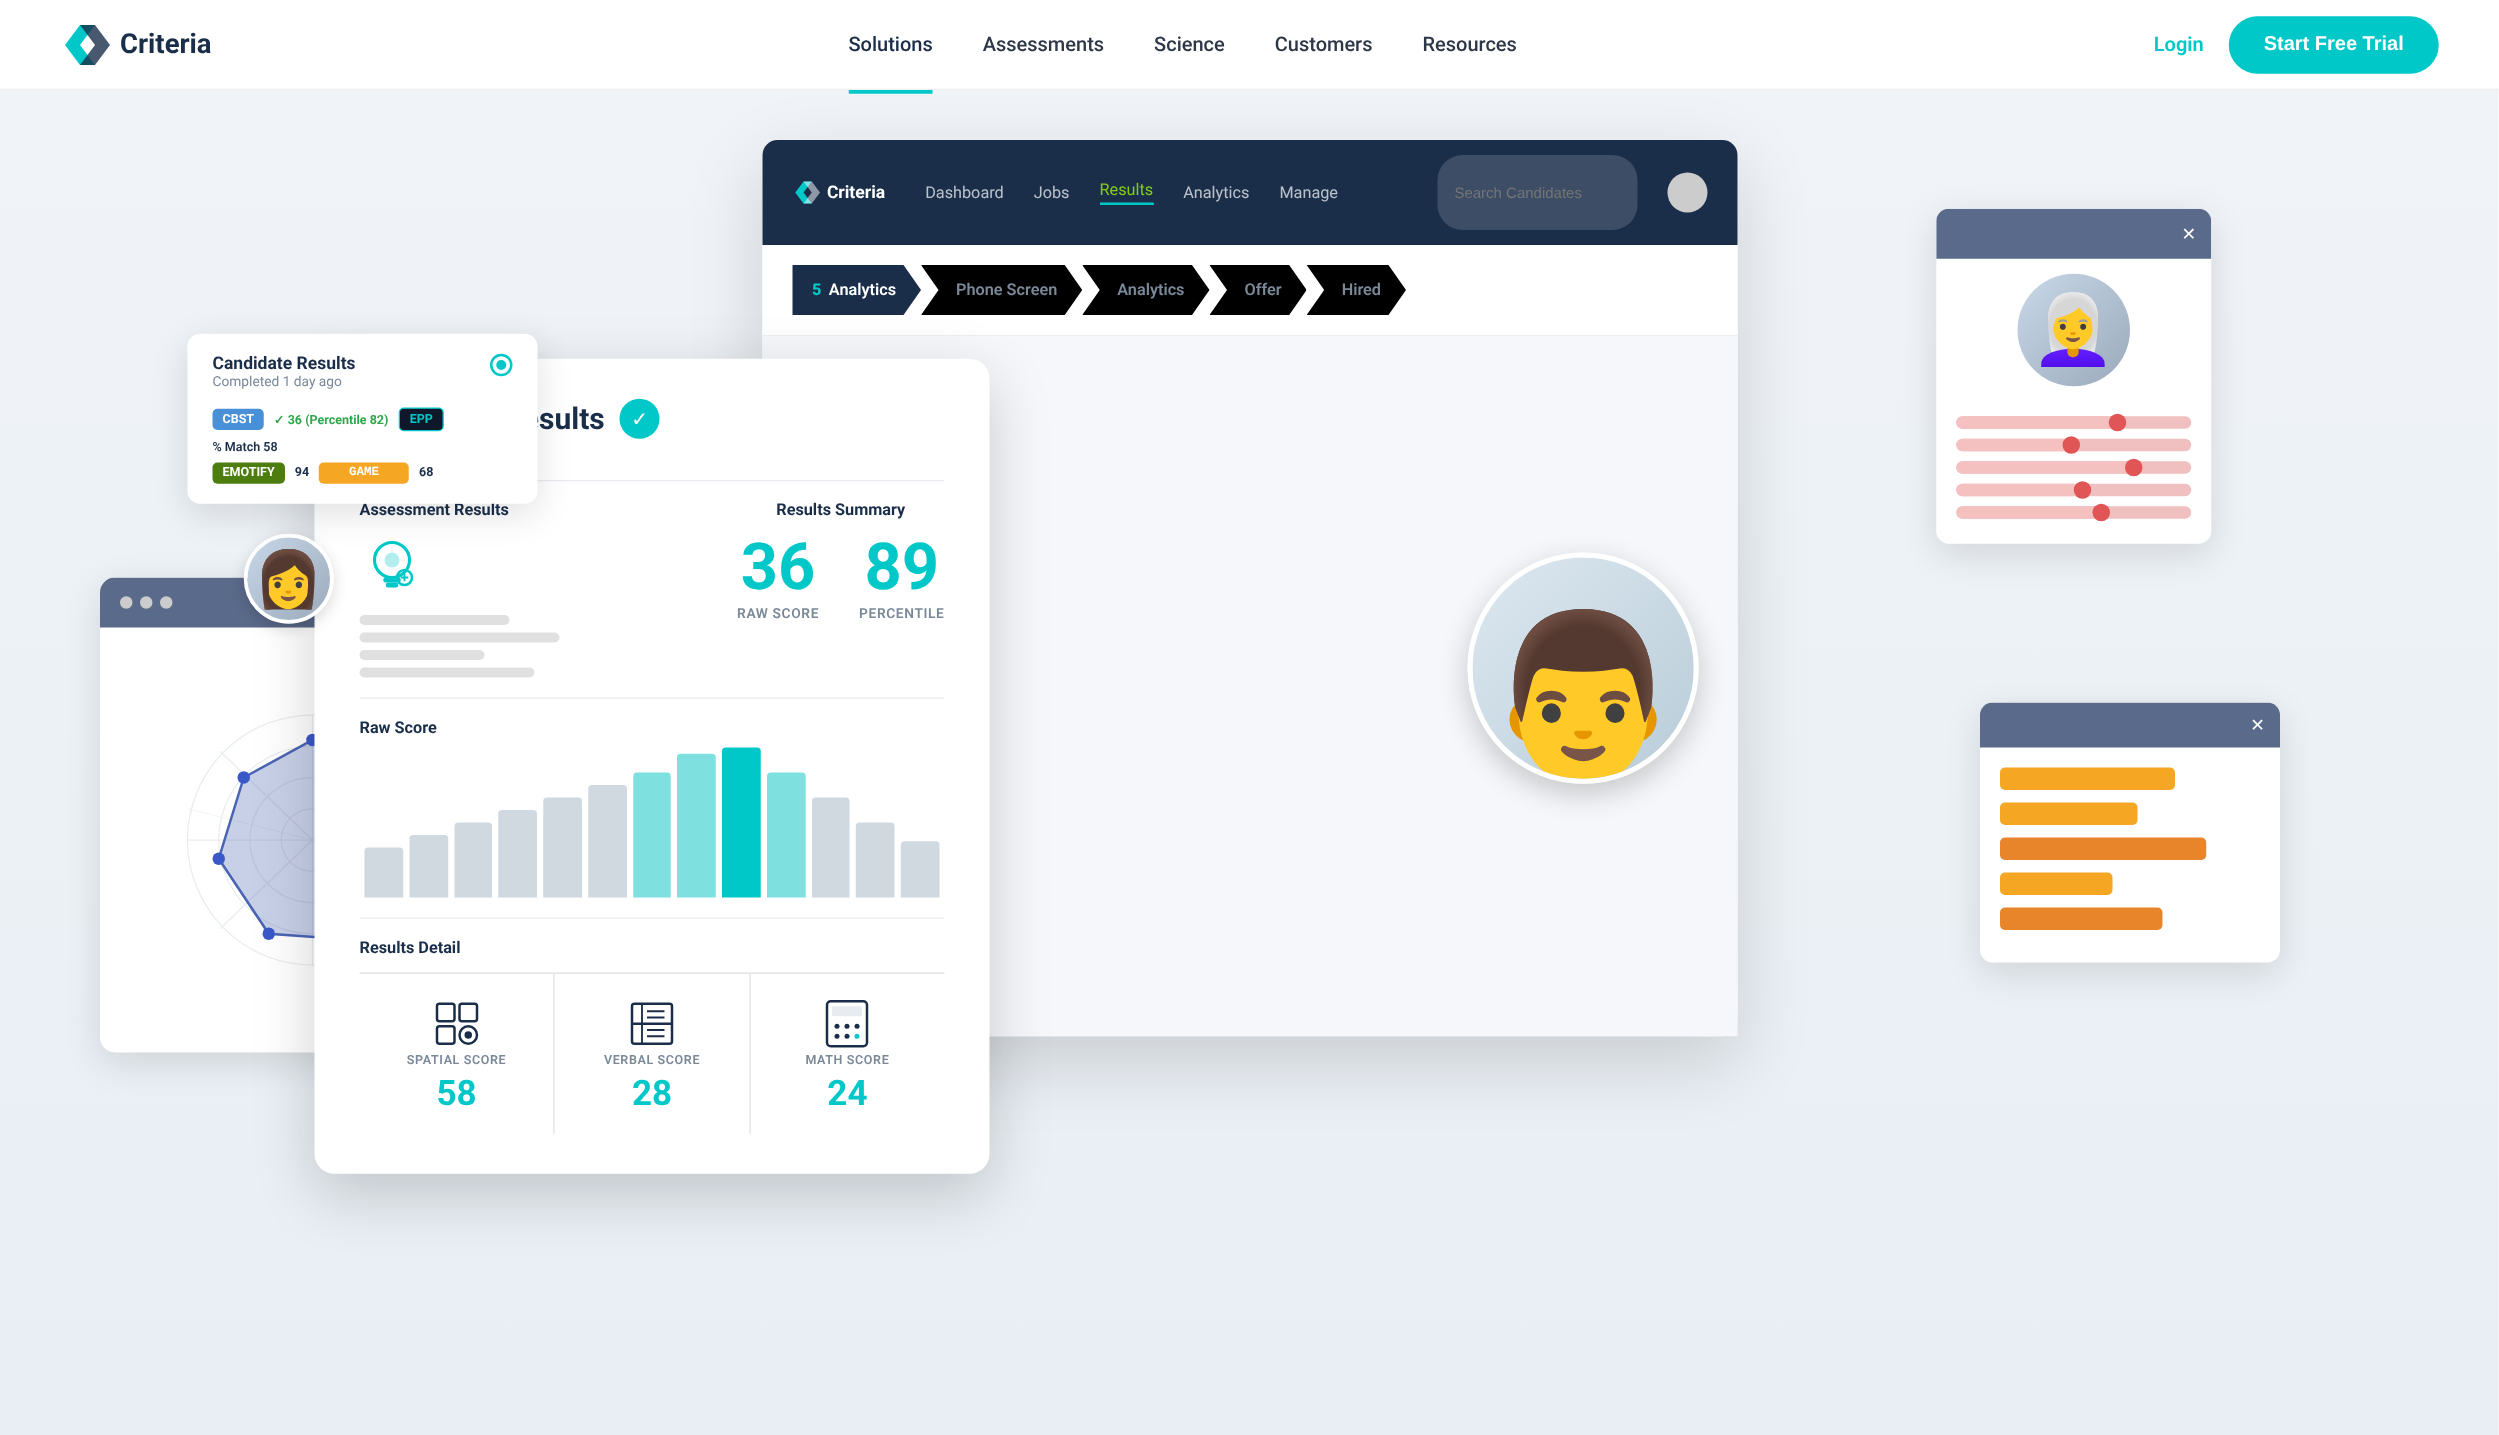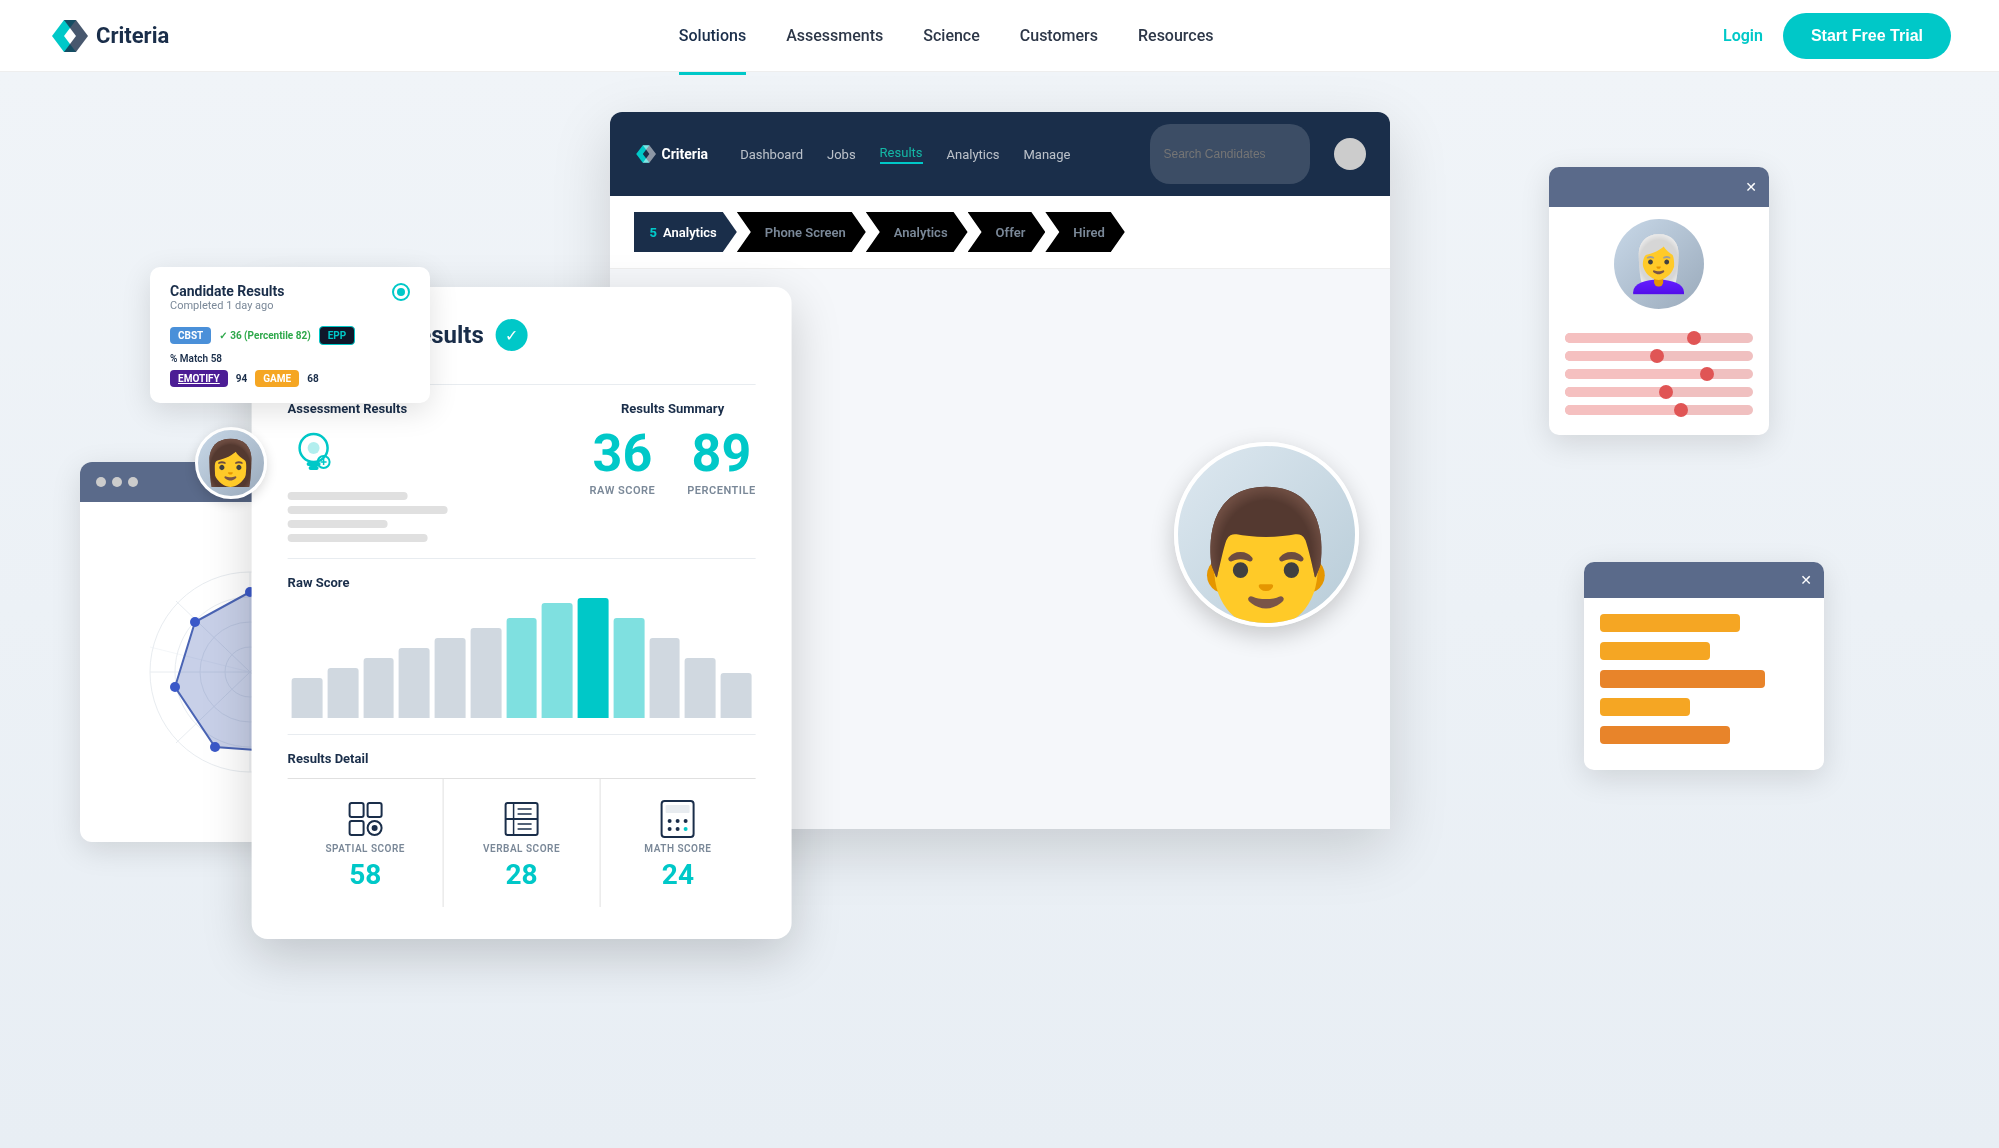--- a/index.html
+++ b/index.html
@@ -40,21 +40,21 @@
       box-shadow: 0 20px 60px rgba(0,0,0,0.15); overflow: visible;
     }
     .app-topbar {
       background: #1a2e4a; padding: 12px 24px;
       display: flex; align-items: center; gap: 32px; border-radius: 12px 12px 0 0;
     }
     .app-logo-small { display: flex; align-items: center; gap: 6px; }
     .app-logo-text { color: #fff; font-size: 14px; font-weight: 700; }
     .app-nav { display: flex; gap: 24px; align-items: center; flex: 1; }
     .app-nav-item { font-size: 13px; color: rgba(255,255,255,0.7); cursor: pointer; }
-    .app-nav-item.active { color: #14b8a6; border-bottom: 2px solid #00c8c8; padding-bottom: 2px; }
+    .app-nav-item.active { color: #84cc16; border-bottom: 2px solid #00c8c8; padding-bottom: 2px; }
     .app-search { margin-left: auto; background: rgba(255,255,255,0.15); border: none; border-radius: 20px; padding: 23px 14px; color: rgba(255,255,255,0.6); font-size: 12px; width: 160px; }
     .app-avatar { width: 32px; height: 32px; border-radius: 50%; background: #ccc; }
 
     
     .pipeline {
       display: flex; align-items: center; padding: 16px 24px; background: #fff;
       gap: 0; border-bottom: 1px solid #eee;
     }
     .pipeline-step {
       display: flex; align-items: center; position: relative;
@@ -149,21 +149,21 @@
       box-shadow: 0 8px 30px rgba(0,0,0,0.12); padding: 16px 20px;
       z-index: 25;
     }
     .small-card-header { display: flex; justify-content: space-between; align-items: flex-start; margin-bottom: 4px; }
     .small-card-title { font-size: 14px; font-weight: 700; color: #1a2e4a; }
     .small-card-sub { font-size: 11px; color: #7a8898; margin-bottom: 10px; }
     .badges-row { display: flex; gap: 8px; align-items: center; flex-wrap: wrap; }
     .badge { padding: 3px 8px; border-radius: 4px; font-size: 10px; font-weight: 700; }
     .badge-blue { background: #4a90d9; color: #fff; }
     .badge-teal { background: #0f172a; color: #00c8c8; border: 1px solid #00c8c8; }
-    .badge-orange { background: #4c1d95; color: #fff; text-decoration: underline; }
+    .badge-orange { background: #4d7c0f; color: #fff; }
 
     
     .radar-panel {
       position: absolute; left: 100px; top: 360px;
       width: 340px; height: 380px; background: #fff; border-radius: 12px;
       box-shadow: 0 8px 30px rgba(0,0,0,0.12);
       z-index: 10; overflow: hidden;
     }
     .radar-top { background: #5a6a8a; height: 40px; display: flex; align-items: center; padding: 0 16px; }
     .radar-dot { width: 10px; height: 10px; border-radius: 50%; background: #ccc; margin-right: 6px; }
@@ -328,21 +328,21 @@
     </div>
     <div class="badges-row">
       <span class="badge badge-blue">CBST</span>
       <span style="font-size:10px;color:#2ea84b;font-weight:700;">✓ 36 (Percentile 82)</span>
       <span class="badge badge-teal">EPP</span>
       <span style="font-size:10px;color:#1a2e4a;font-weight:600;">% Match 58</span>
     </div>
     <div class="badges-row" style="margin-top:6px;">
       <span class="badge badge-orange">EMOTIFY</span>
       <span style="font-size:10px;color:#1a2e4a;font-weight:700;">94</span>
-      <span class="badge" style="background:#f5a623;color:#fff;font-size:10px;font-weight:700;padding:3px 8px;border-radius:4px;">GAME</span>
+      <span class="badge" style="background:#f5a623;color:#fff;font-size:10px;font-weight:700;padding:3px 24px;border-radius:4px;font-family:Liberation Mono, monospace;">GAME</span>
       <span style="font-size:10px;color:#1a2e4a;font-weight:700;">68</span>
     </div>
   </div>
 
   <div class="radar-panel" style="left: 80px; top: 390px;">
     <div class="radar-top">
       <div class="radar-dot"></div>
       <div class="radar-dot"></div>
       <div class="radar-dot"></div>
     </div>

